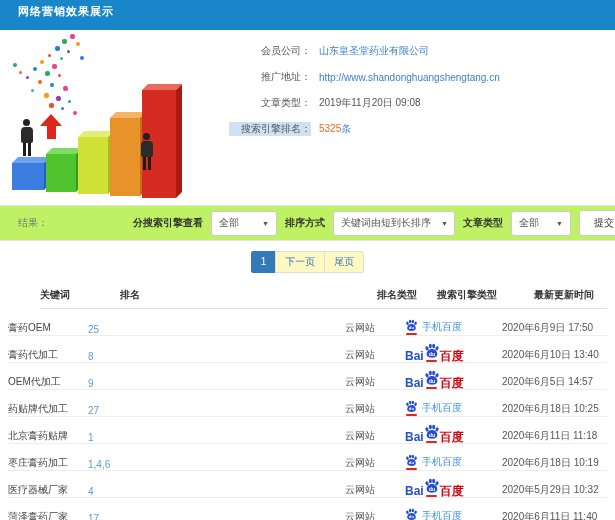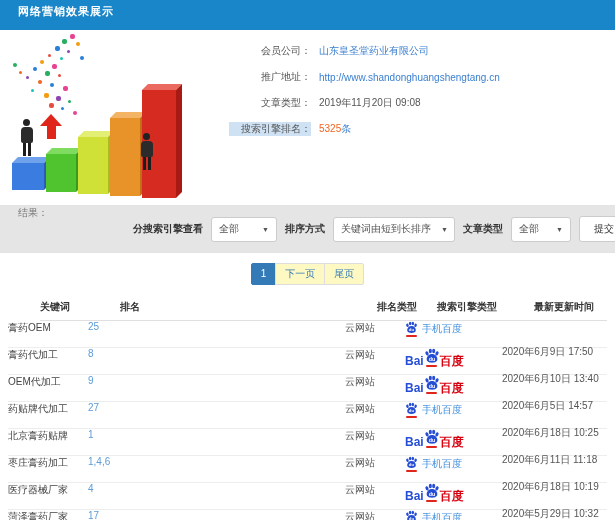--- a/index.html
+++ b/index.html
@@ -49,23 +49,23 @@
   .info-fields { flex: 1; padding-top: 13px; }
   .info-row { display:flex; align-items:center; height:16px; margin-bottom:10px; }
   .info-label { width:82px; text-align:right; color:#555; flex:none; }
   .info-label.hl { background:#cfe2f4; }
   .info-value { margin-left:8px; color:#555; }
   .info-value.link { color:#3a7fd0; text-decoration:none; cursor:pointer; }
   .count-num { color:#f26522; }
   .count-suffix { color:#3a7fd0; }
   
   .filter-bar {
-    height:48px; background:#e5e5e5;
+    height:36px; background:#bef264;
     border-top:1px solid #e3e3e3; border-bottom:1px solid #e3e3e3;
-    display:flex; position:relative;
+    display:flex; align-items:center; position:relative;
   }
   .result-label { padding-left:18px; color:#777; }
   .filter-controls { position:absolute; right:-14px; top:0; height:100%; display:flex; align-items:center; gap:8px; }
   .f-label { font-weight:bold; color:#333; white-space:nowrap; }
   .fake-select {
     background:#fff; border:1px solid #ccc; border-radius:3px;
     height:25px; display:flex; align-items:center; justify-content:space-between;
     padding:0 7px; color:#555; cursor:pointer; white-space:nowrap;
   }
   .fake-select .arrow { font-size:7px; color:#555; margin-left:10px; }
@@ -79,21 +79,21 @@
   .pagination { height:41px; display:flex; align-items:center; justify-content:center; }
   .page-item {
     border:1px solid #ddd; height:22px; line-height:20px; padding:0 9px;
     color:#337ab7; background:#fef9c3; margin-left:-1px; cursor:pointer; white-space:nowrap;
   }
   .page-item.active { background:#337ab7; border-color:#337ab7; color:#fff; border-radius:2px 0 0 2px; margin-left:0; }
   .page-item.last { border-radius:0 2px 2px 0; }
   
   .rank-table { padding:0 8px; }
   .thead { display:flex; align-items:center; height:27px; font-weight:bold; color:#333; border-bottom:1px solid #e0e0e0;margin-left:32px; }
-  .trow  { display:flex; align-items:flex-start; height:27px; border-bottom:1px solid #ededed; }
+  .trow  { display:flex; align-items:flex-end; height:27px; border-bottom:1px solid #ededed; }
   .c1 { width:80px; }  .c2 { width:257px; } .c3 { width:60px; }
   .c4 { width:97px; display:flex; align-items:center; } .c5 { flex:1; }
   .kw { color:#444; }
   .rank-link { color:#5b9bd8; cursor:pointer; text-decoration:none; }
   .rtype { color:#555; }
   .time { color:#555;margin-top:24px; }
   
   .engine-mobile { display:flex; align-items:center; gap:4px; }
   .paw-wrap { display:inline-flex; flex-direction:column; align-items:center; }
   .paw-underline { width:11px; height:2px; background:#e0251b; margin-top:1px; border-radius:1px; }

